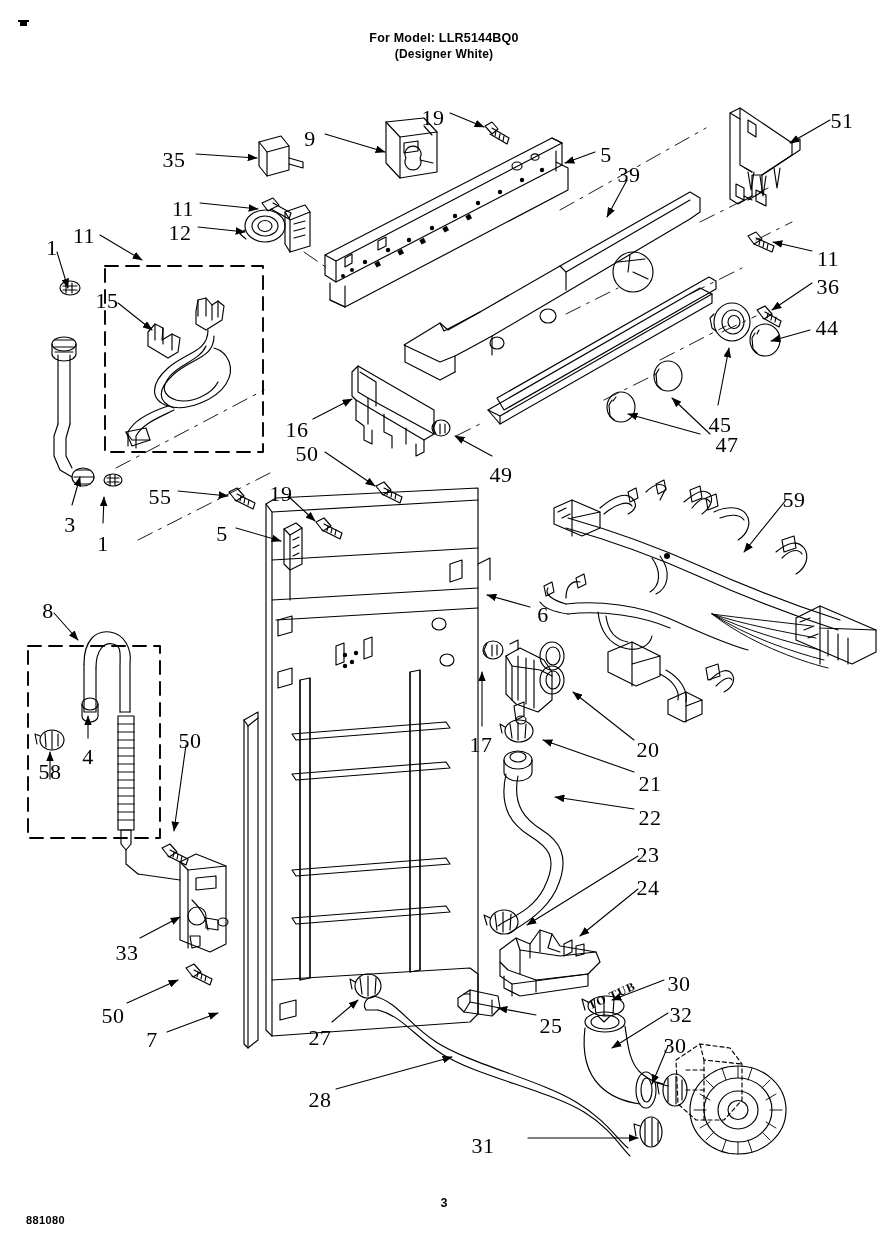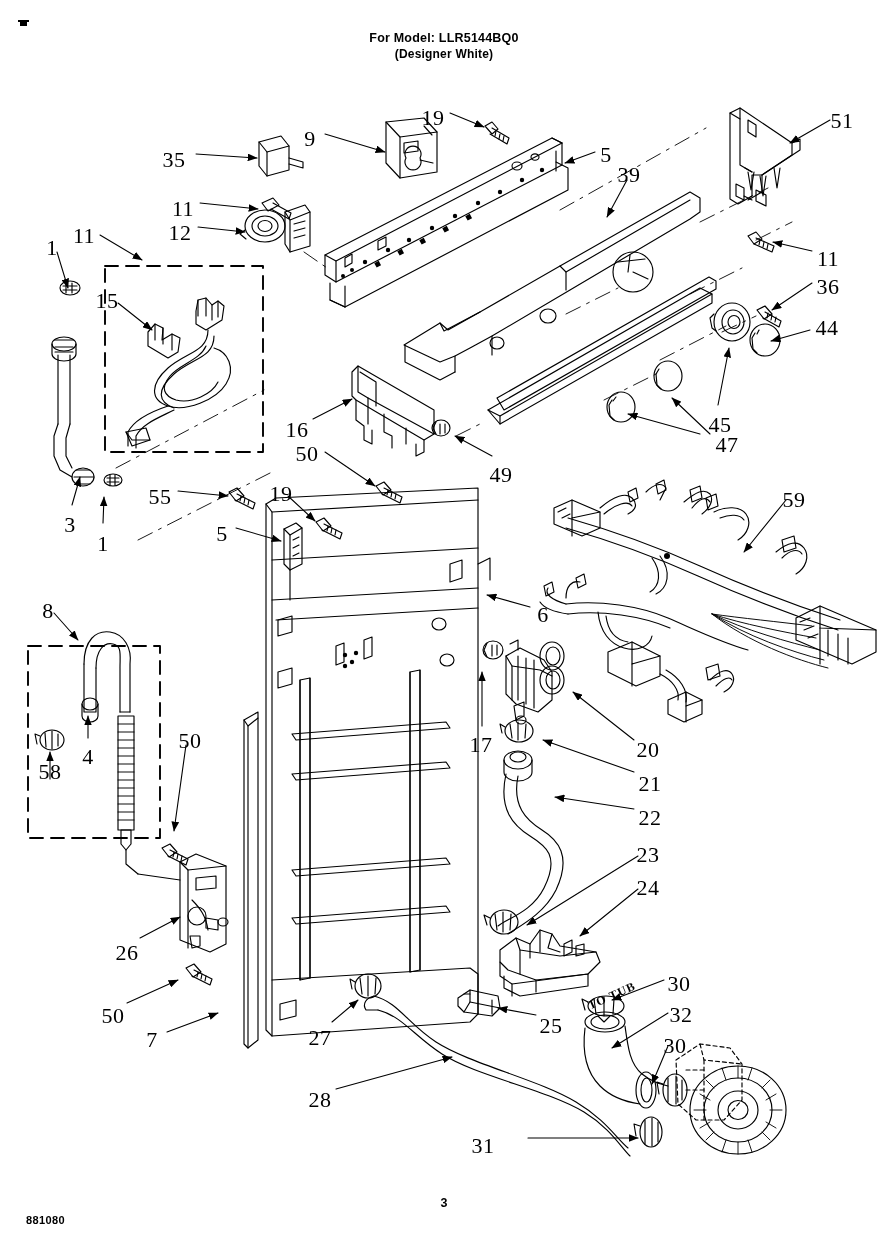--- a/index.html
+++ b/index.html
@@ -803,21 +803,21 @@
       <div class="callout" style="left: 281px; top: 486px;">19</div>
       <div class="callout" style="left: 297px; top: 422px;">16</div>
       <div class="callout" style="left: 307px; top: 446px;">50</div>
       <div class="callout" style="left: 501px; top: 467px;">49</div>
       <div class="callout" style="left: 794px; top: 492px;">59</div>
       <div class="callout" style="left: 543px; top: 607px;">6</div>
       <div class="callout" style="left: 48px; top: 603px;">8</div>
       <div class="callout" style="left: 88px; top: 749px;">4</div>
       <div class="callout" style="left: 50px; top: 764px;">58</div>
       <div class="callout" style="left: 190px; top: 733px;">50</div>
-      <div class="callout" style="left: 127px; top: 945px;">26</div>
+      <div class="callout" style="left: 127px; top: 945px;">33</div>
       <div class="callout" style="left: 113px; top: 1008px;">50</div>
       <div class="callout" style="left: 152px; top: 1032px;">7</div>
       <div class="callout" style="left: 481px; top: 737px;">17</div>
       <div class="callout" style="left: 648px; top: 742px;">20</div>
       <div class="callout" style="left: 650px; top: 776px;">21</div>
       <div class="callout" style="left: 650px; top: 810px;">22</div>
       <div class="callout" style="left: 648px; top: 847px;">23</div>
       <div class="callout" style="left: 648px; top: 880px;">24</div>
       <div class="callout" style="left: 320px; top: 1030px;">27</div>
       <div class="callout" style="left: 320px; top: 1092px;">28</div>

